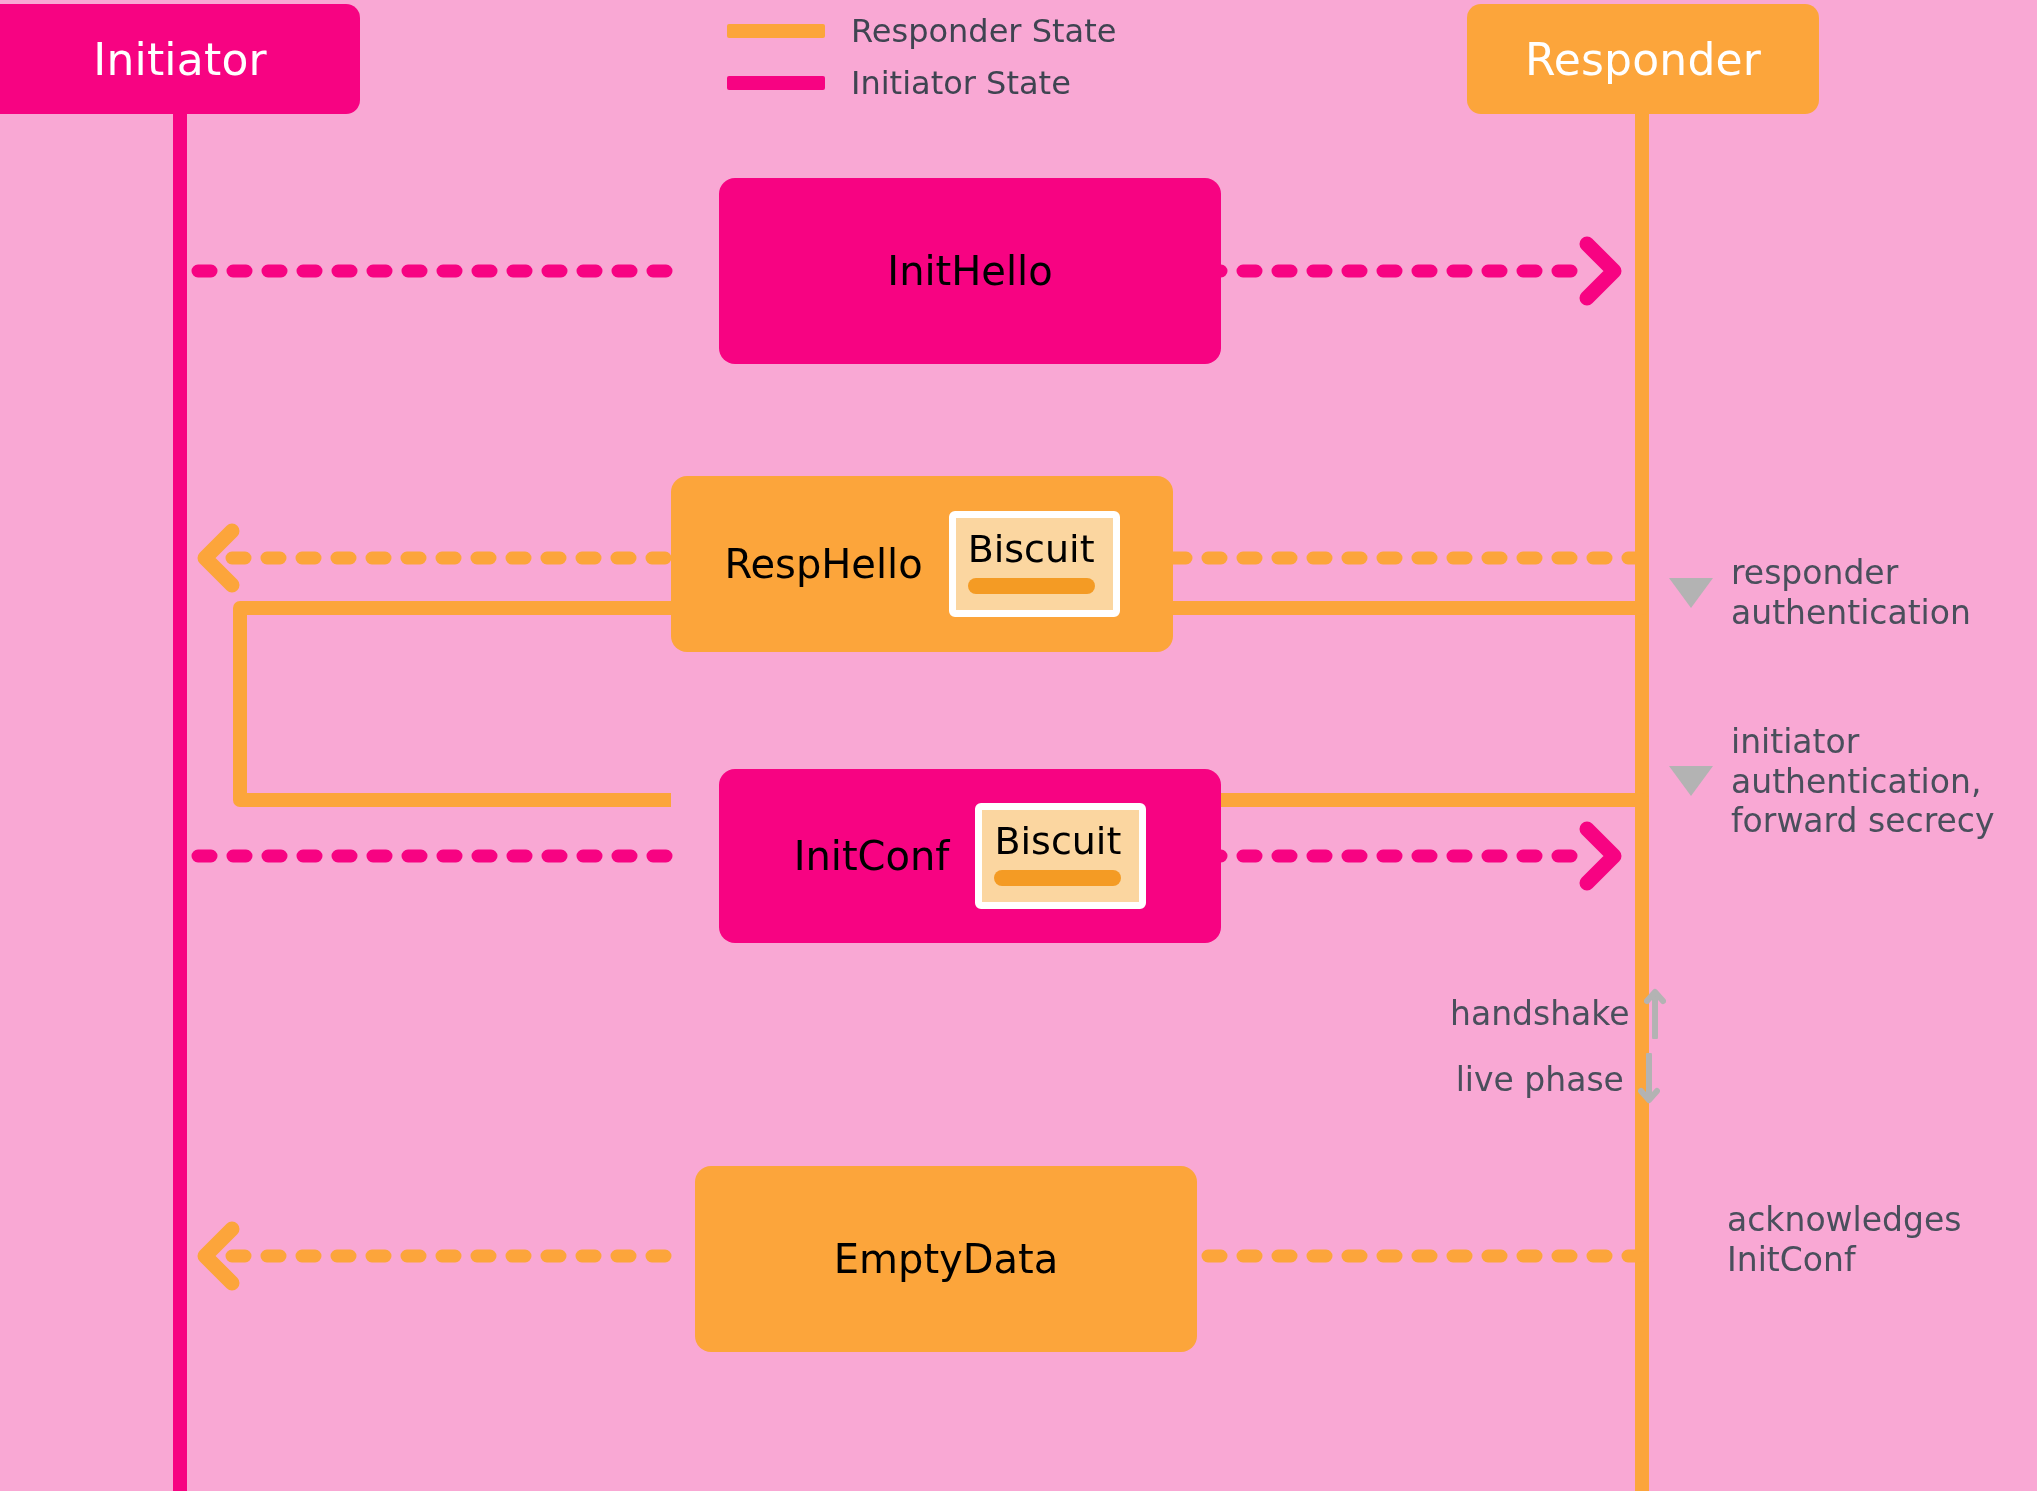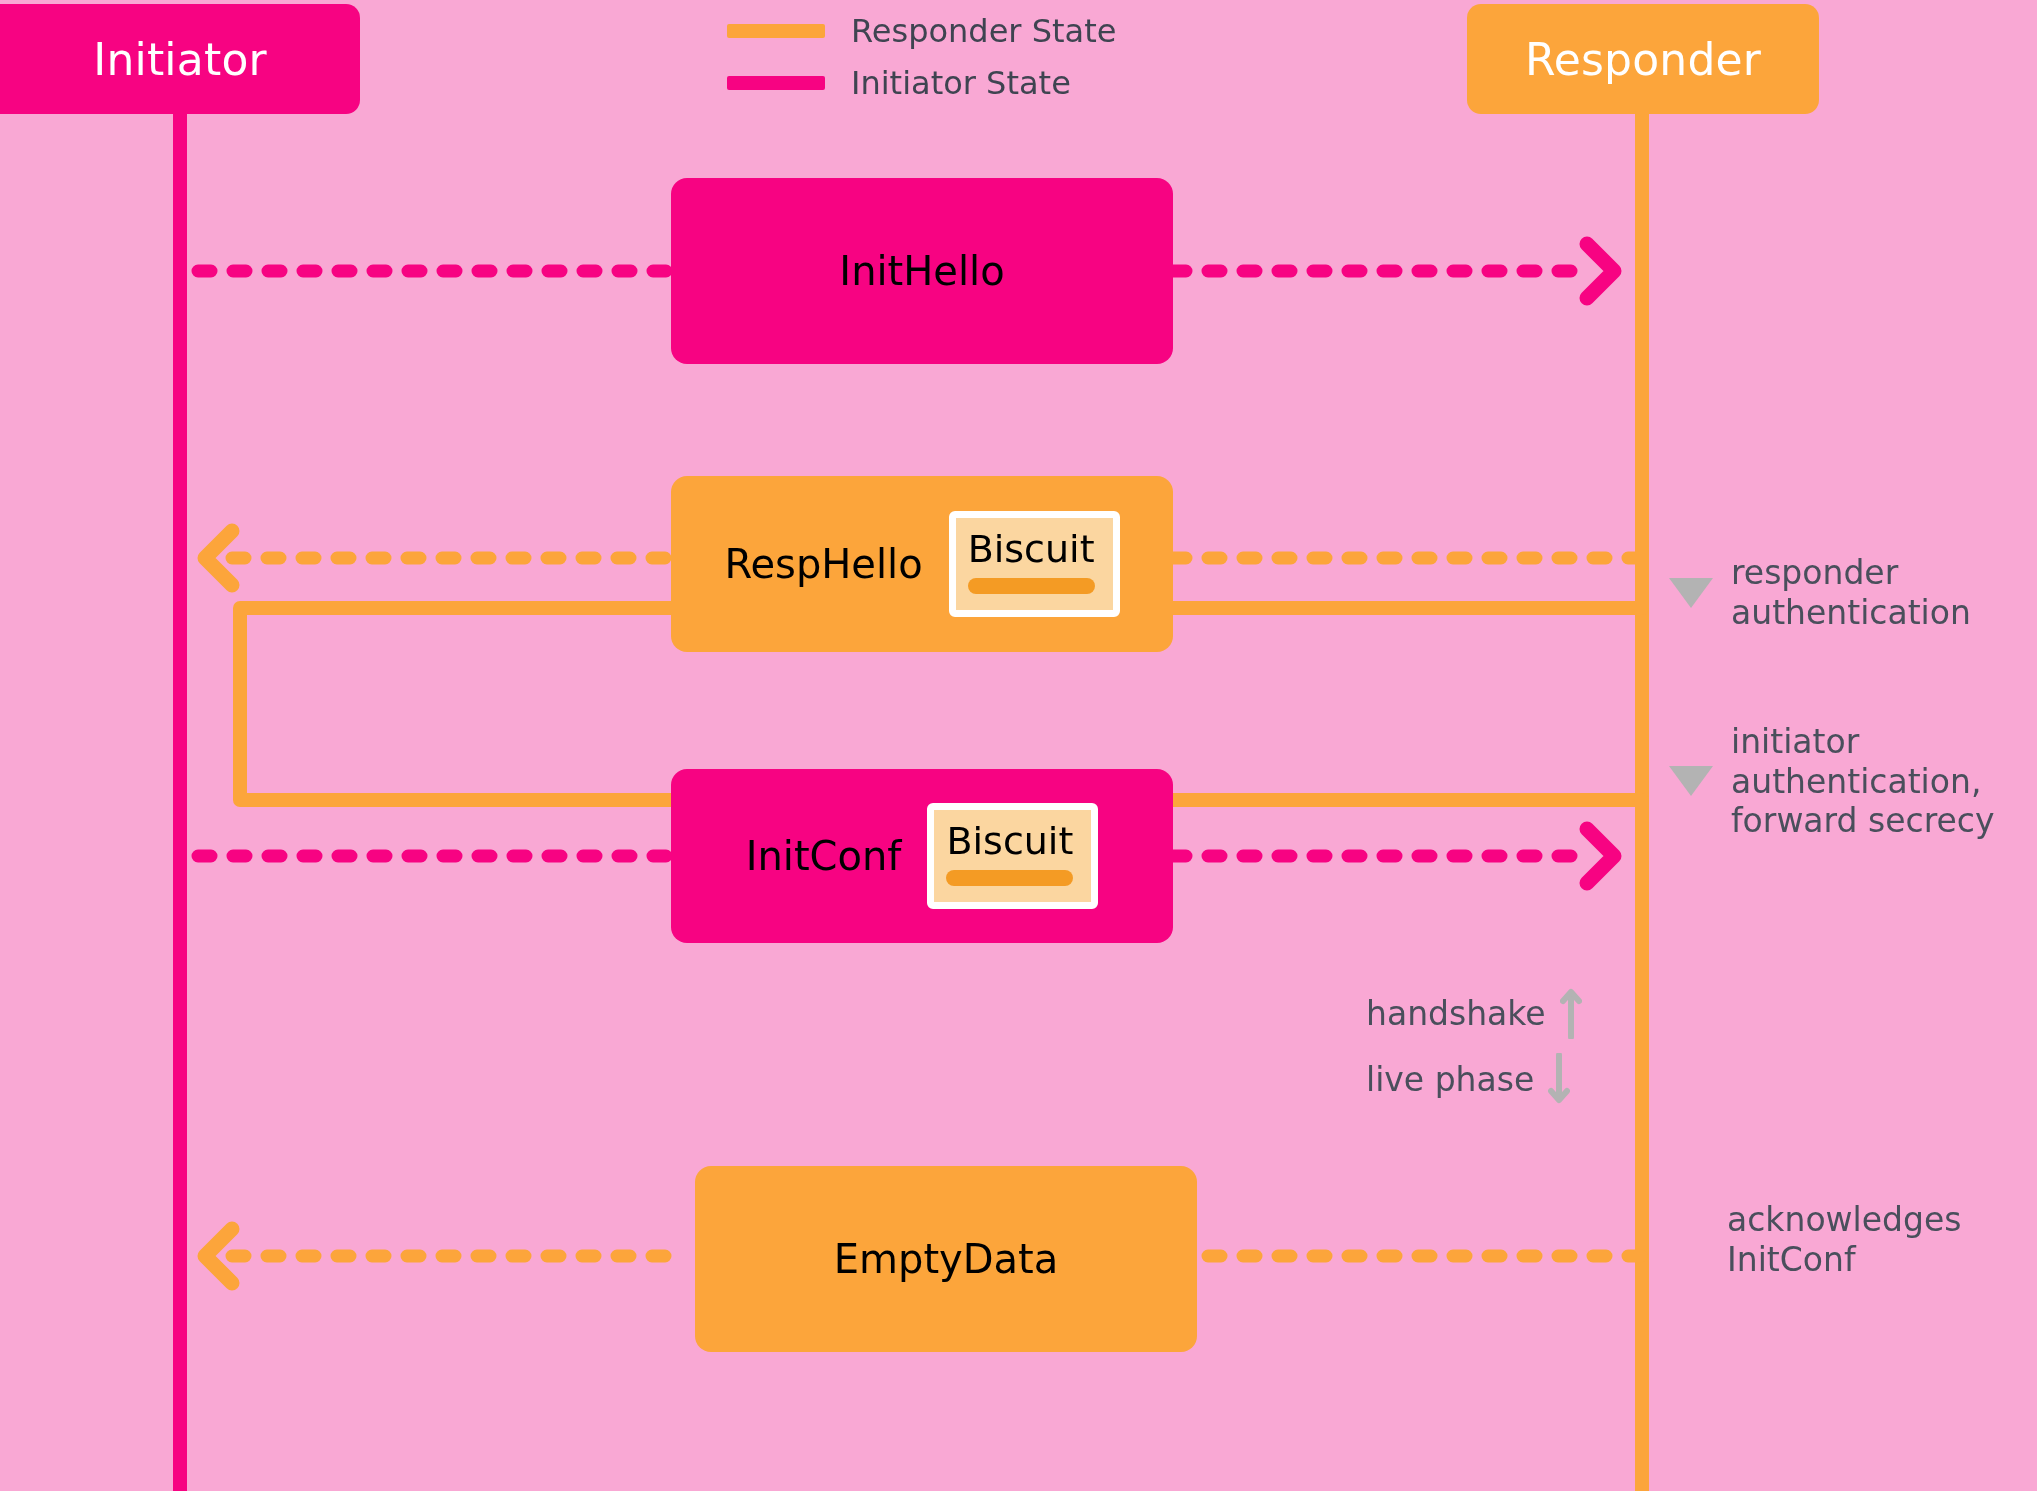--- a/index.html
+++ b/index.html
@@ -51,21 +51,21 @@
   }
 
   
   .msgbox {
     border-radius: 16px;
     font-size: 40px;
     color: #000000;
     gap: 26px;
   }
   .msgbox .msglabel { white-space: nowrap; }
-  .pink  { background: #F70382; }
+  .pink  { background: #F70382; margin-left: 48px; }
   .orange{ background: #FCA53B; }
 
   #box-inithello  { left: 671px; top: 178px;  width: 502px; height: 186px; }
   #box-resphello  { left: 671px; top: 476px;  width: 502px; height: 176px; }
   #box-initconf   { left: 671px; top: 769px;  width: 502px; height: 174px; }
   #box-emptydata  { left: 671px; top: 1166px; width: 502px; height: 186px; margin-left: 24px; }
 
   
   .biscuit {
     background: #FBD6A0;
@@ -138,26 +138,26 @@
     border-top: 30px solid #B3B3B3;
   }
   #annot-responder-auth { left: 1669px; top: 553px; }
   #annot-initiator-auth { left: 1669px; top: 722px; }
   #annot-osk            { left: 1669px; top: 995px; }
   #annot-ack            { left: 1727px; top: 1200px; }
 
   
   #phase-block {
     position: absolute;
-    left: 1366px;
+    left: 1450px;
     top: 987px;
     display: flex;
     flex-direction: column;
     gap: 14px;
-    align-items: flex-start;
+    align-items: center;
   }
   .phase-row {
     display: flex;
     align-items: center;
     gap: 14px;
   }
   .phase-text {
     font-size: 33px;
     color: #4A4F5C;
     white-space: nowrap;

